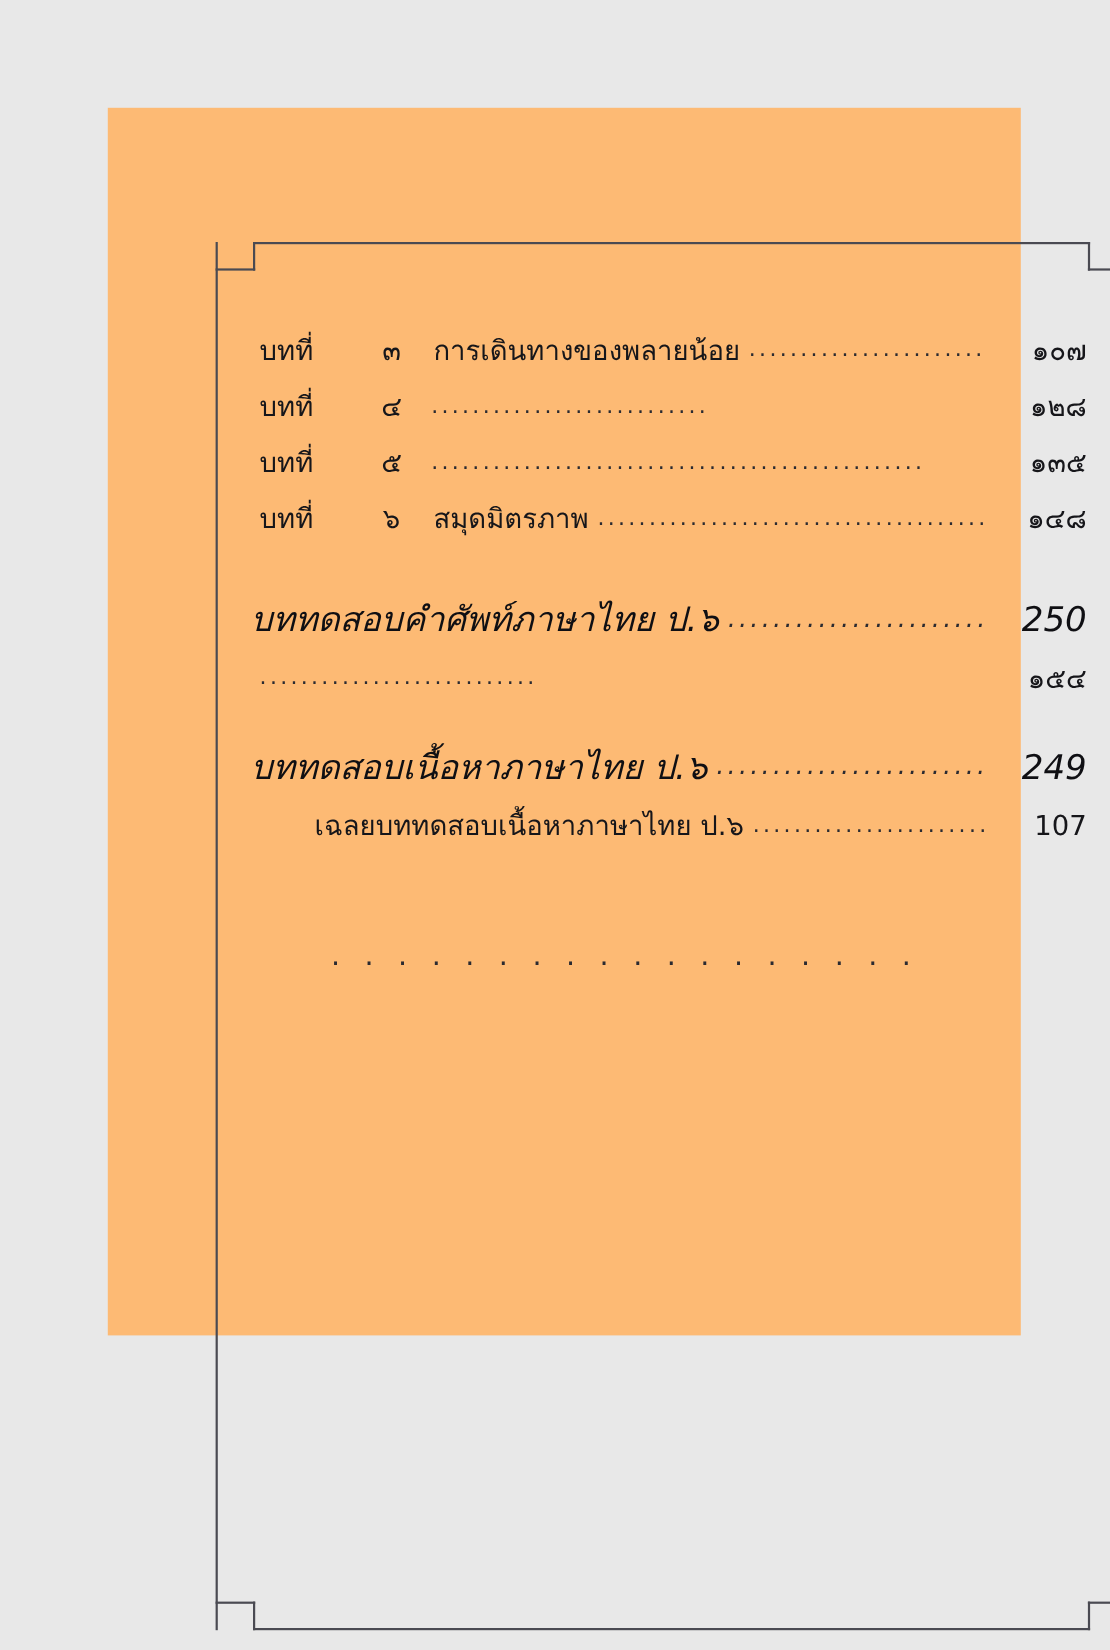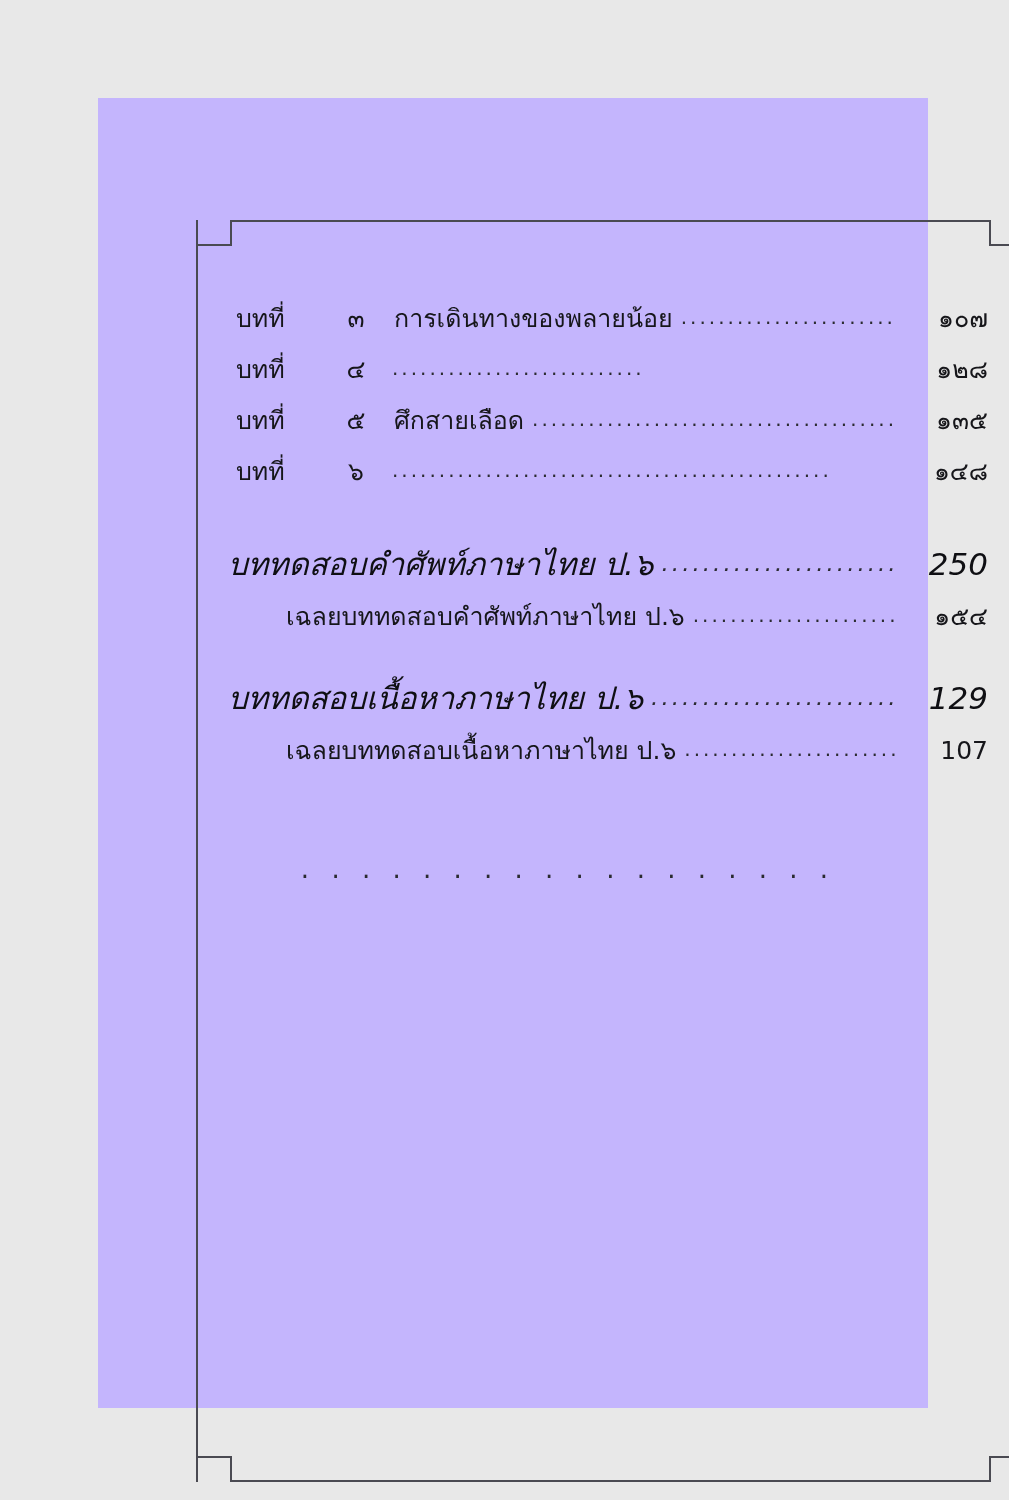--- a/index.html
+++ b/index.html
@@ -13,22 +13,22 @@
     font-family: "DejaVu Sans", "Liberation Sans", sans-serif;
     overflow: hidden;
   }
 
   
   .page {
     position: absolute;
     left: 98px;
     top: 98px;
     width: 830px;
-    height: 1310px;
-    background: #c4b5fd;
+    height: 1116px;
+    background: #fdba74;
   }
 
   
   .frame {
     position: absolute;
     left: 98px;
     top: 122px;
     width: 829px;
     height: 1262px;
     pointer-events: none;
@@ -179,56 +179,55 @@
       <div class="toc-row chapter-row">
         <span class="ch-word">บทที่</span>
         <span class="ch-num">๔</span>
         <span class="dots">...........................</span>
         <span class="pagenum">๑๒๘</span>
       </div>
 
       <div class="toc-row chapter-row">
         <span class="ch-word">บทที่</span>
         <span class="ch-num">๕</span>
-        <span class="ch-title">ศึกสายเลือด</span>
         <span class="dots">................................................</span>
         <span class="pagenum">๑๓๕</span>
       </div>
 
       <div class="toc-row chapter-row">
         <span class="ch-word">บทที่</span>
         <span class="ch-num">๖</span>
+        <span class="ch-title">สมุดมิตรภาพ</span>
         <span class="dots">...............................................</span>
         <span class="pagenum">๑๔๘</span>
       </div>
 
     </div>
 
     <div class="gap-lg"></div>
 
     <div class="toc-group">
       <div class="toc-row section-row">
         <span class="sec-title">บททดสอบคำศัพท์ภาษาไทย ป.๖</span>
         <span class="dots">..............................</span>
         <span class="pagenum">250</span>
       </div>
       <div class="toc-row sub-row">
-        <span class="sub-title">เฉลยบททดสอบคำศัพท์ภาษาไทย ป.๖</span>
         <span class="dots">...........................</span>
         <span class="pagenum">๑๕๔</span>
       </div>
     </div>
 
     <div class="gap-md"></div>
 
     <div class="toc-group">
       <div class="toc-row section-row">
         <span class="sec-title">บททดสอบเนื้อหาภาษาไทย ป.๖</span>
         <span class="dots">...............................</span>
-        <span class="pagenum">129</span>
+        <span class="pagenum">249</span>
       </div>
       <div class="toc-row sub-row">
         <span class="sub-title">เฉลยบททดสอบเนื้อหาภาษาไทย ป.๖</span>
         <span class="dots">..............................</span>
         <span class="pagenum">107</span>
       </div>
     </div>
 
     <div class="ornament">. . . . . . . . . . . . . . . . . .</div>
 

